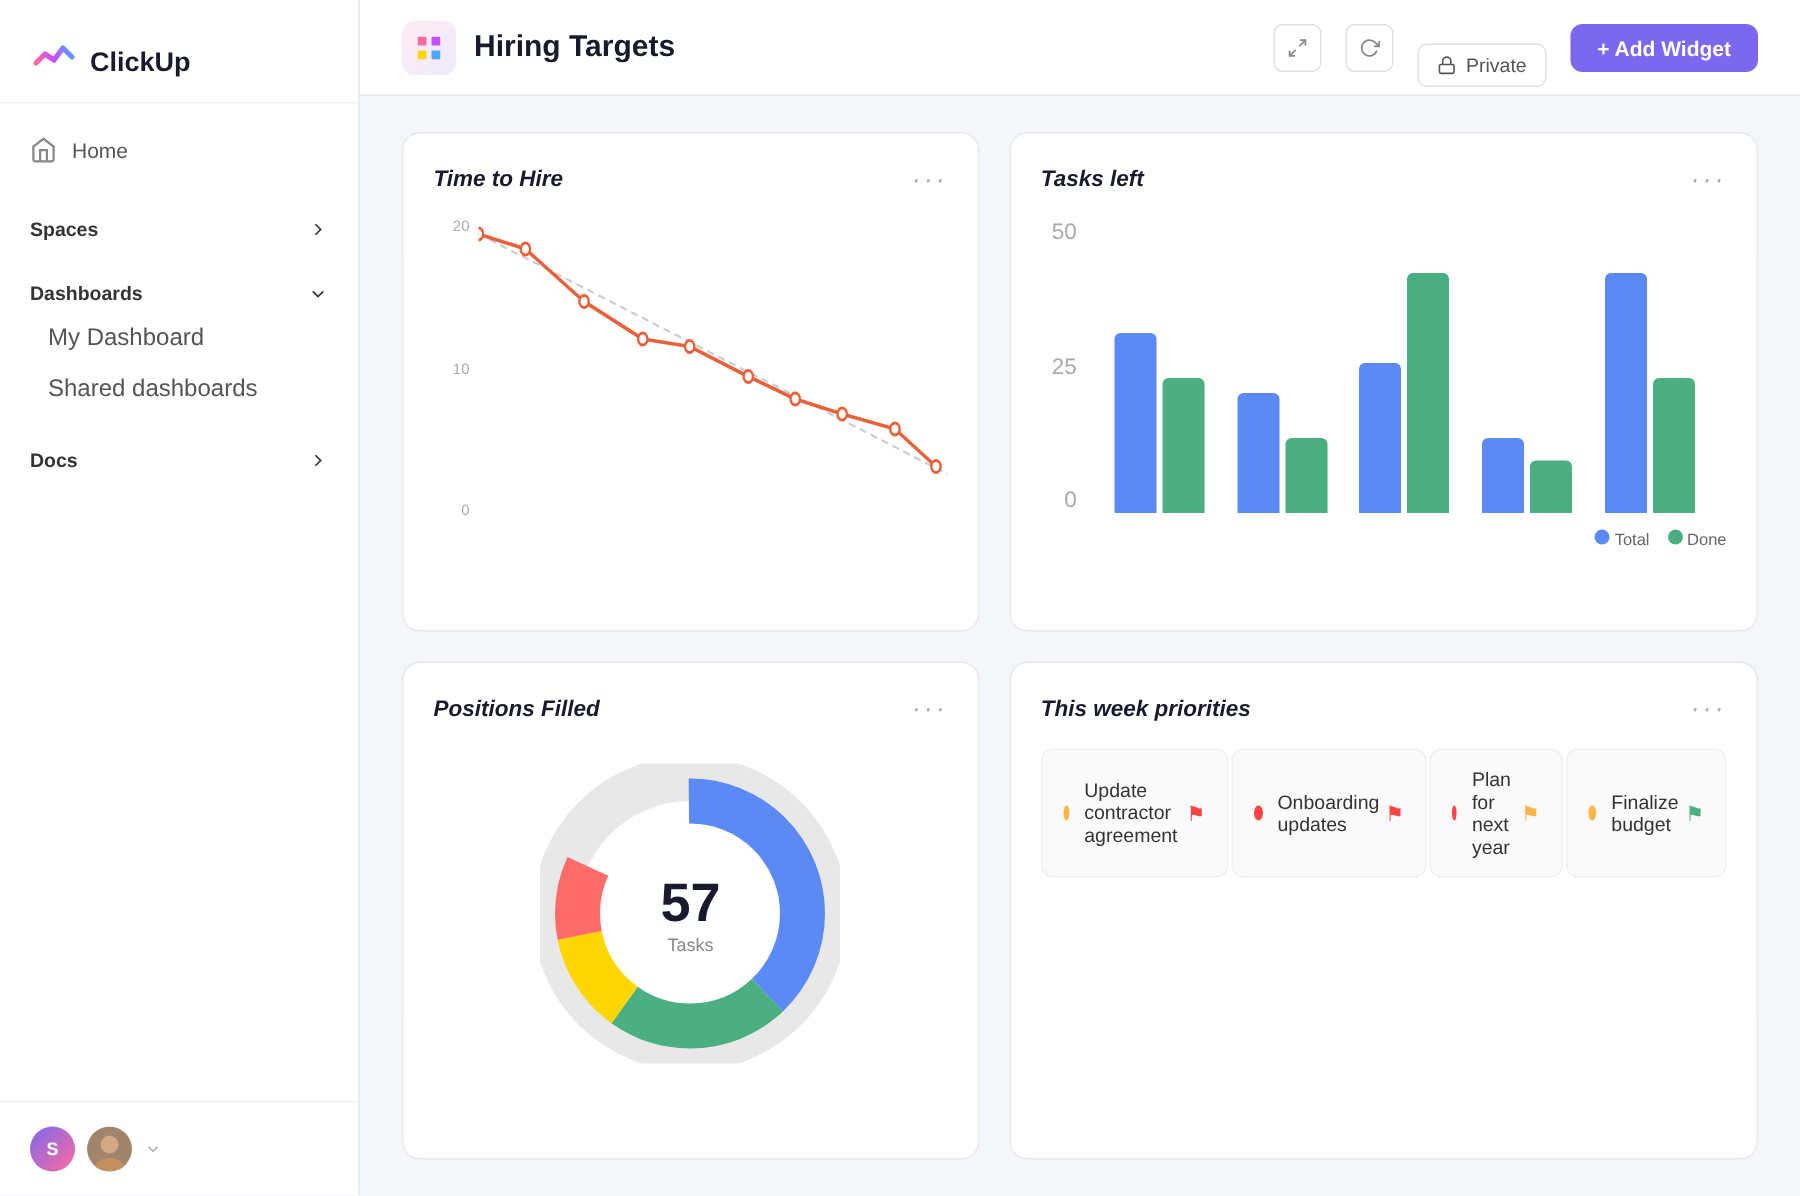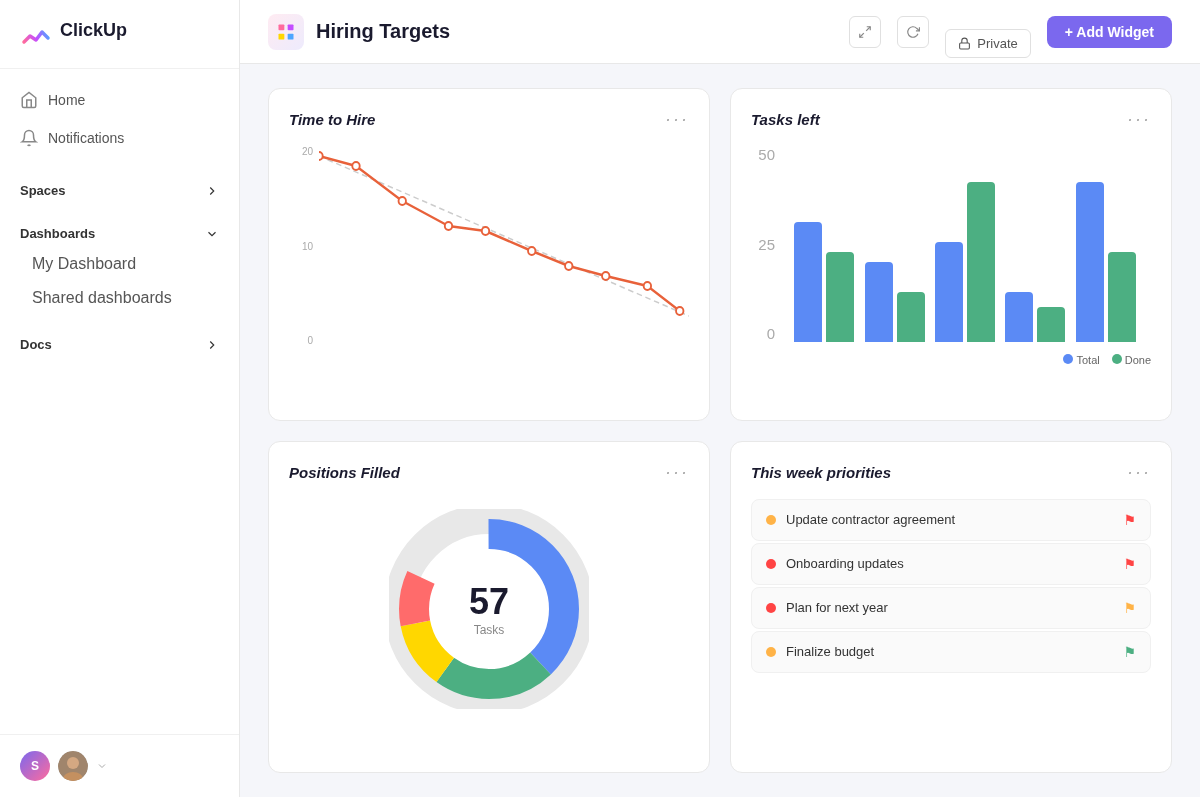--- a/index.html
+++ b/index.html
@@ -11,21 +11,21 @@
       background: #fff;
       border-right: 1px solid #e8e8e8;
       display: flex;
       flex-direction: column;
       padding: 0;
       flex-shrink: 0;
     }
     .sidebar-logo {
       padding: 20px 20px 16px;
       display: flex;
-      align-items: flex-start;
+      align-items: flex-end;
       gap: 8px;
       border-bottom: 1px solid #f0f0f0;
     }
     .logo-icon {
       width: 32px;
       height: 32px;
     }
     .logo-text {
       font-size: 18px;
       font-weight: 700;
@@ -309,23 +309,21 @@
       color: #1a1a2e;
     }
     .donut-sub {
       font-size: 12px;
       color: #888;
     }
 
     
     .priority-list {
       display: flex;
-      flex-direction: column;
       gap: 2px;
-      text-align: center;
     }
     .priority-item {
       display: flex;
       align-items: center;
       justify-content: space-between;
       padding: 12px 14px;
       background: #fafafa;
       border-radius: 8px;
       border: 1px solid #f0f0f0;
     }
@@ -366,27 +364,20 @@
     <span class="logo-text">ClickUp</span>
   </div>
 
   <nav class="sidebar-nav">
     <div class="nav-item">
       <svg viewBox="0 0 24 24" fill="none" stroke="currentColor" stroke-width="2">
           <path d="M3 9l9-7 9 7v11a2 2 0 01-2 2H5a2 2 0 01-2-2z"></path>
           <polyline points="9,22 9,12 15,12 15,22"></polyline>
         </svg>
       <span>Home</span>
-    </div>
-    <div class="nav-item">
-      <svg viewBox="0 0 24 24" fill="none" stroke="currentColor" stroke-width="2">
-          <path d="M18 8A6 6 0 006 8c0 7-3 9-3 9h18s-3-2-3-9"></path>
-          <path d="M13.73 21a2 2 0 01-3.46 0"></path>
-        </svg>
-      <span>Notifications</span>
     </div>
 
     <div style="height:12px;"></div>
     <div class="nav-section">
       <span>Spaces</span>
       <svg width="14" height="14" viewBox="0 0 24 24" fill="none" stroke="currentColor" stroke-width="2">
           <polyline points="9,18 15,12 9,6"></polyline>
         </svg>
     </div>
 

